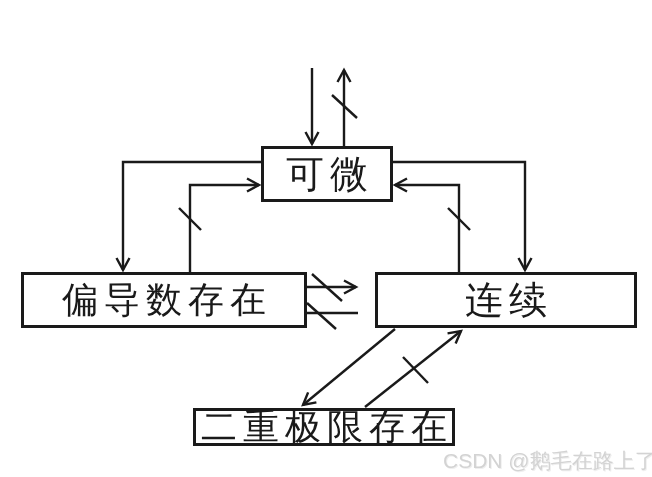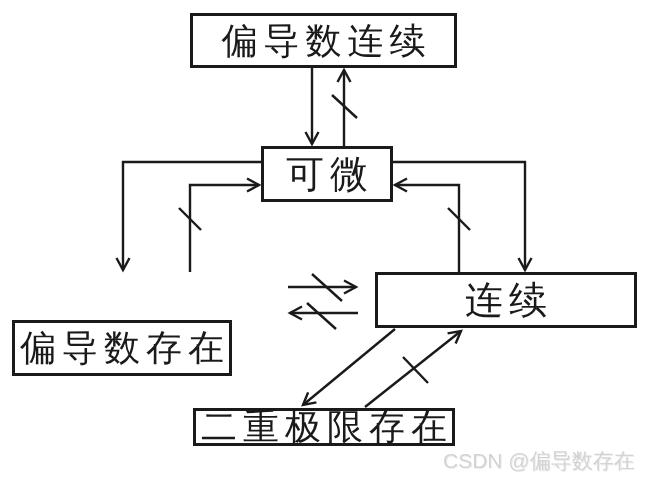--- a/index.html
+++ b/index.html
@@ -30,21 +30,21 @@
     justify-content: center;
     color: #1a1a1a;
     font-size: 36px;
     letter-spacing: 6px;
     text-indent: 6px; 
     white-space: nowrap;
     line-height: 1;
   }
   .node-top    { left: 190px; top: 13px;  width: 267px; height: 55px; }
   .node-mid    { left: 261px; top: 146px; width: 132px; height: 56px; font-size: 38px; }
-  .node-left   { left: 12px;  top: 272px; width: 220px; height: 56px; margin-top: 48px; }
+  .node-left   { left: 21px;  top: 272px; width: 286px; height: 56px; }
   .node-right  { left: 358px; top: 272px; width: 262px; height: 56px; font-size: 38px; margin-left: 17px; }
   .node-bottom { left: 193px; top: 408px; width: 262px; height: 38px; }
   .watermark {
     position: absolute;
     left: 443px;
     top: 447px;
     width: 209px;
     color: #d3d3d3;
     font-family: "Liberation Sans", "DejaVu Sans", sans-serif;
     font-size: 21px;
@@ -84,35 +84,32 @@
 
     <line x1="358" y1="313" x2="290" y2="313" marker-end="url(#vhead)"></line>
     <line x1="307" y1="303" x2="336" y2="329"></line>
 
     <line x1="395" y1="329" x2="303" y2="405" marker-end="url(#vhead)"></line>
 
     <line x1="365" y1="407" x2="461" y2="331" marker-end="url(#vhead)"></line>
     <line x1="403" y1="357" x2="428" y2="383"></line>
   </svg>
 
-  <div class="node node-top">
-    <span>偏导数连续</span>
-  </div>
 
   <div class="node node-mid">
     <span>可微</span>
   </div>
 
   <div class="node node-left">
     <span>偏导数存在</span>
   </div>
 
   <div class="node node-right">
     <span>连续</span>
   </div>
 
   <div class="node node-bottom">
     <span>二重极限存在</span>
   </div>
 
-  <div class="watermark">CSDN @偏导数存在</div>
+  <div class="watermark">CSDN @鹅毛在路上了</div>
 
 </div>
 
 </body></html>

